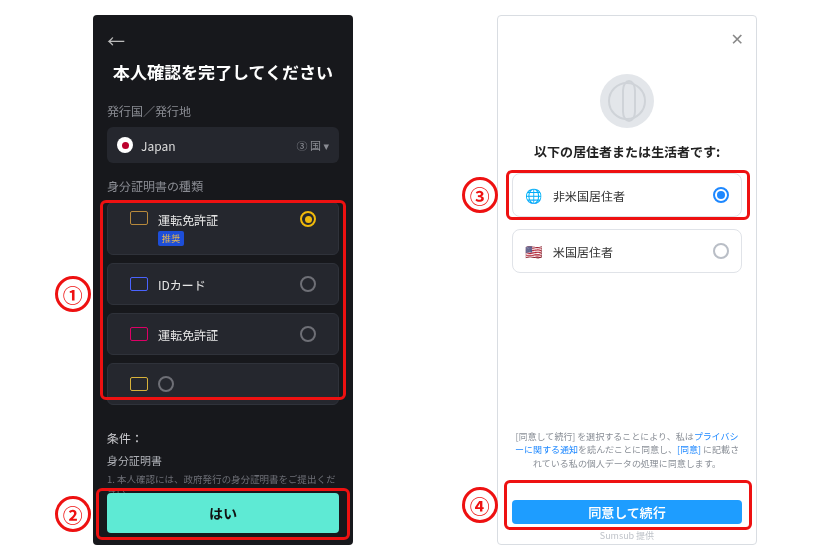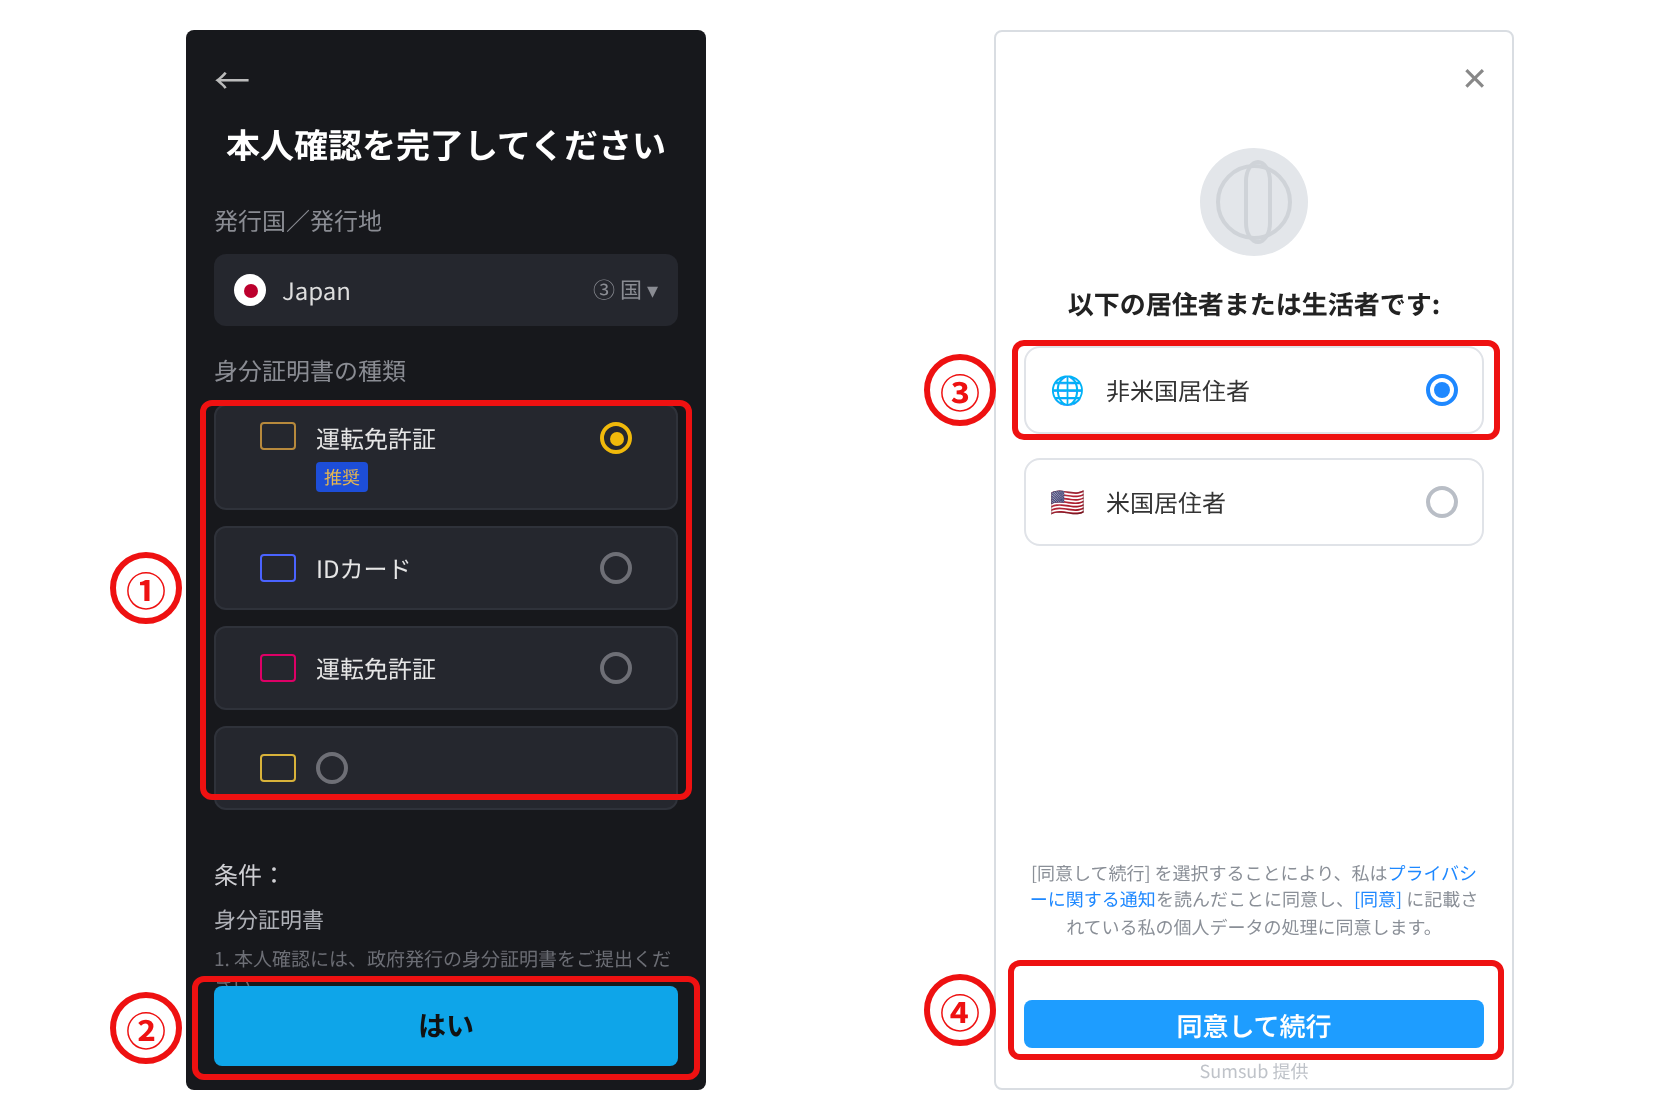--- a/index.html
+++ b/index.html
@@ -103,21 +103,21 @@
     width:16px;height:16px;border:2px solid #6e6f76;border-radius:50%;
     display:inline-flex;align-items:center;justify-content:center;
   }
   .radio.sel{ border-color:#f0b90b;}
   .radio.sel::after{content:"";width:7px;height:7px;border-radius:50%;background:#f0b90b;}
   .pd-cond-title{ color:#cfcfd3; margin-top:24px; font-size:12px;}
   .pd-cond-sec{ color:#aeb0b6; margin-top:6px; font-size:11px;}
   .pd-cond-line{ color:#6c6e75; font-size:9.5px; line-height:1.5; margin-top:4px;}
   .pd-yes{
     position:absolute; left:14px; right:14px; bottom:12px;
-    height:40px; background:#0ea5e9; color:#111; font-weight:700;
+    height:40px; background:#5eead4; color:#111; font-weight:700;
     display:flex;align-items:center;justify-content:center;
     border-radius:4px; font-size:14px;
   }
   
   .phone-light{
     position:absolute;
     left:497px; top:15px;
     width:260px; height:530px;
     background:#fff;
     border:1px solid #d9dde2;

